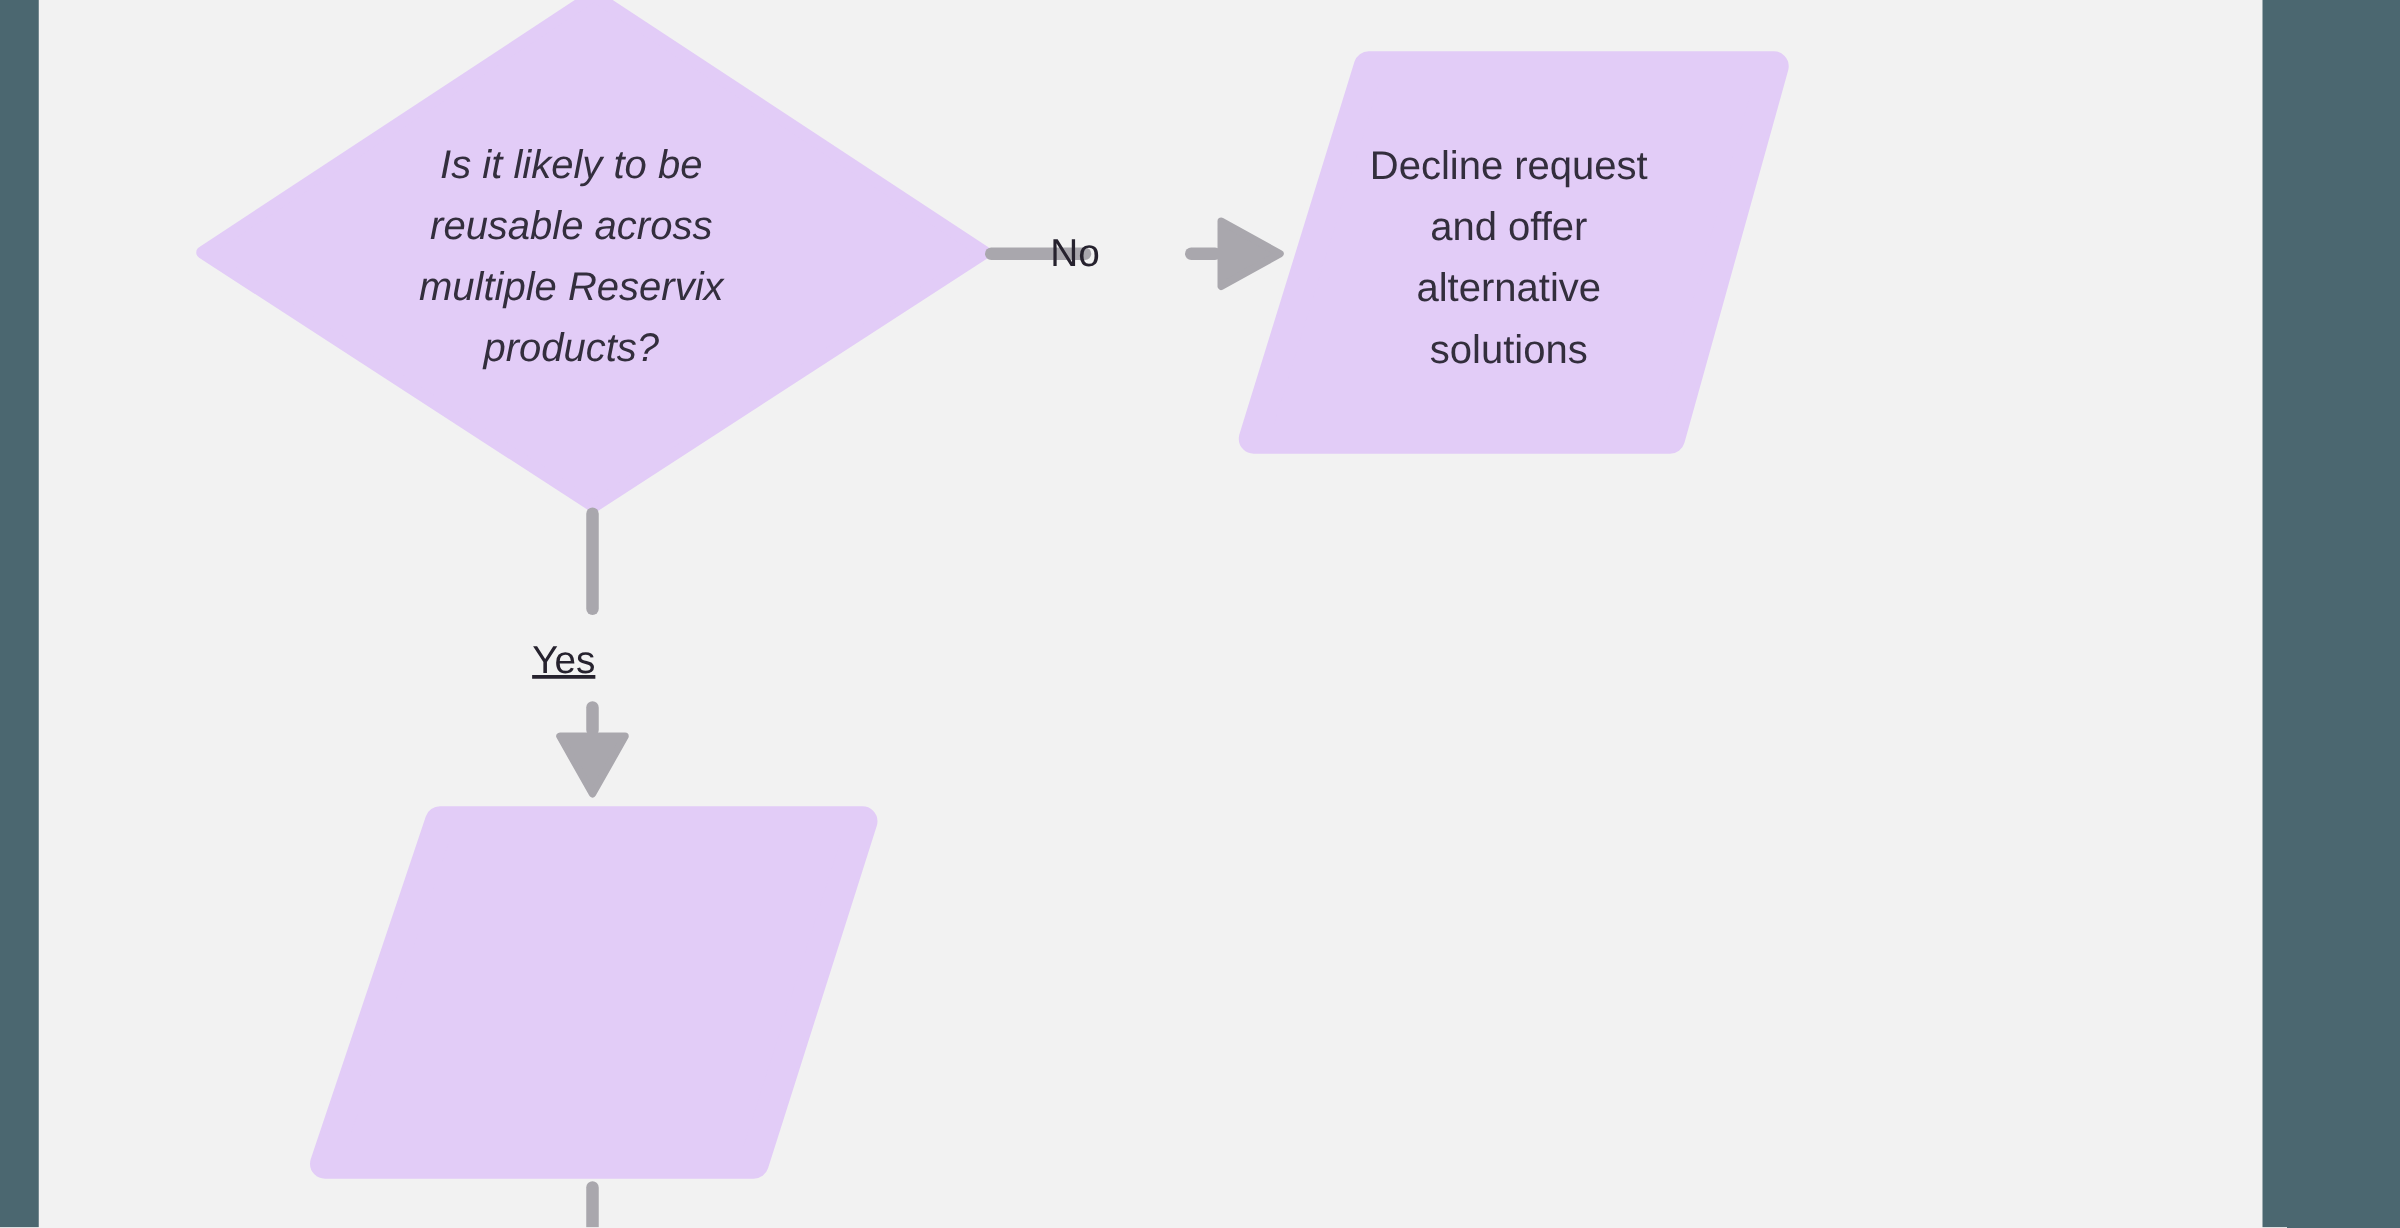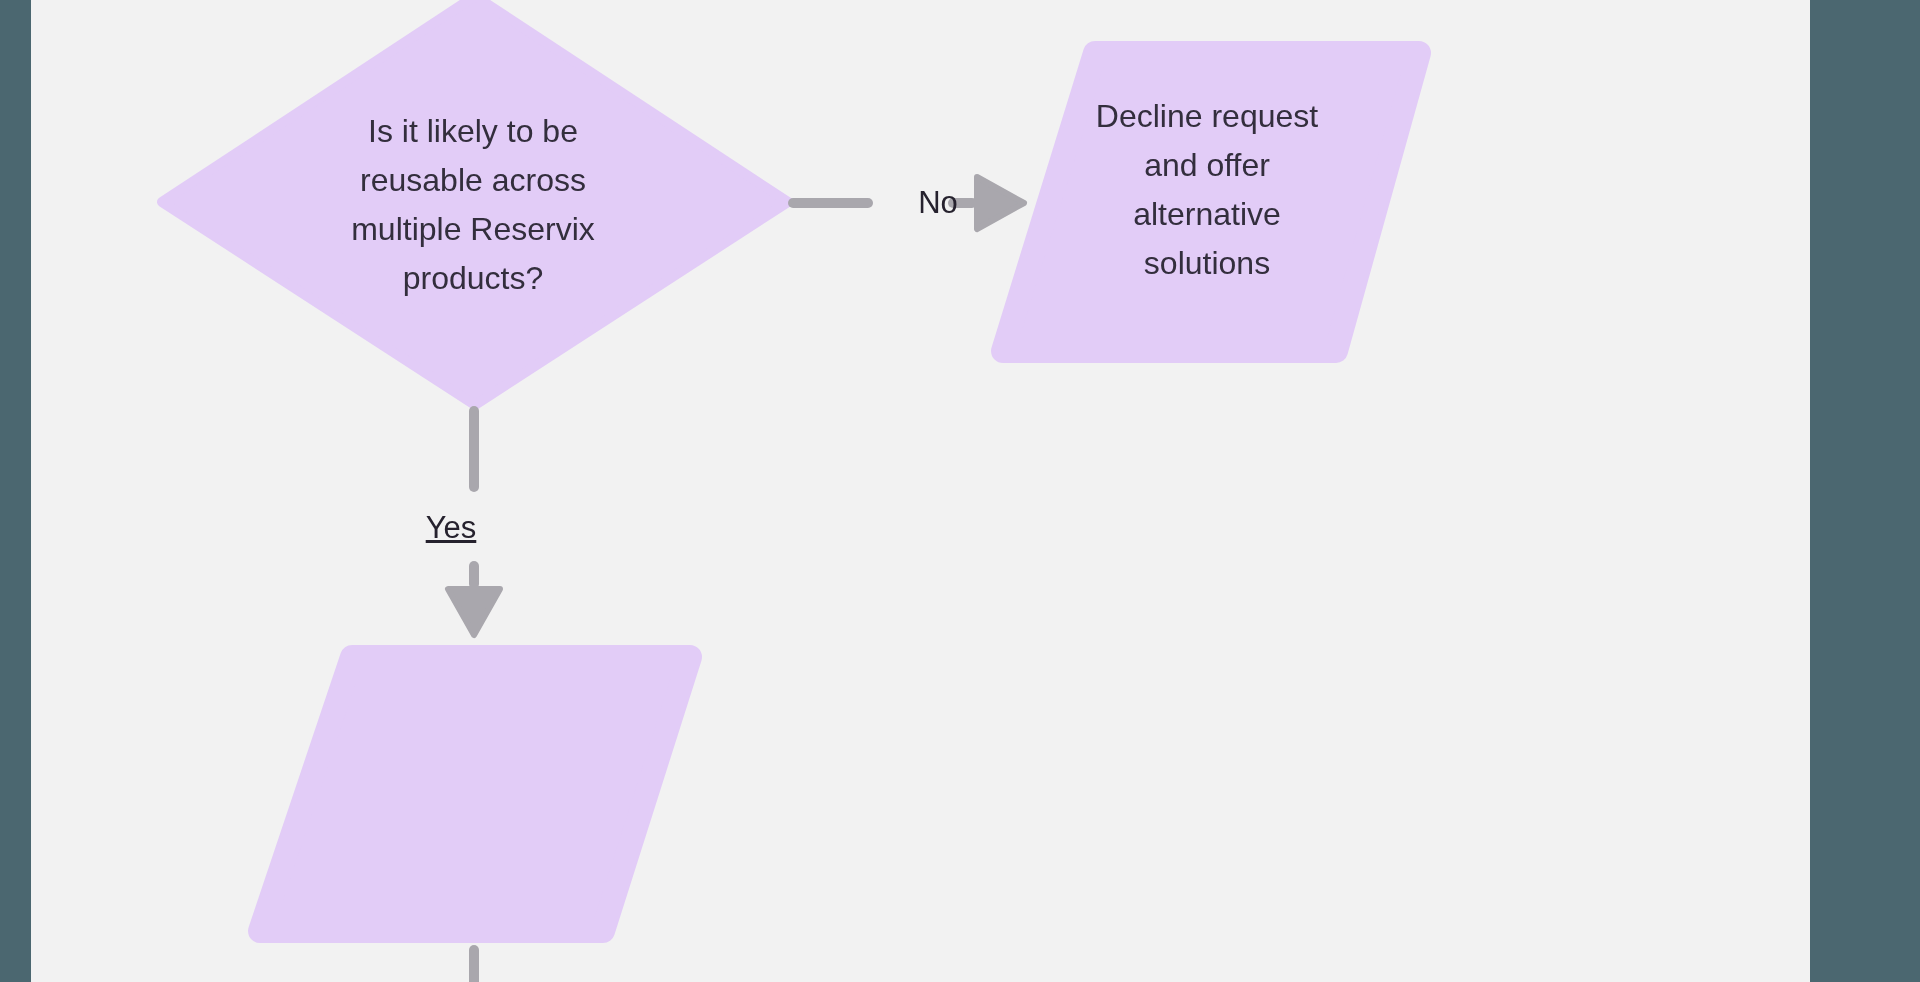--- a/index.html
+++ b/index.html
@@ -72,28 +72,28 @@
     <line x1="474" y1="566" x2="474" y2="584" stroke-width="10" stroke-linecap="round" stroke="#a9a7ad"></line>
     <polygon points="448,589 500,589 474,635" stroke-width="6" stroke-linejoin="round" fill="#a9a7ad"></polygon>
     <polygon points="448,589 500,589 474,635" fill="none" stroke-width="6" stroke-linejoin="round" stroke="#a9a7ad"></polygon>
 
     <polygon points="352,657 690,657 603,931 260,931" stroke-width="24" stroke-linejoin="round" fill="#e2ccf7"></polygon>
     <polygon points="352,657 690,657 603,931 260,931" fill="none" stroke-width="24" stroke-linejoin="round" stroke="#e2ccf7"></polygon>
 
     <line x1="474" y1="950" x2="474" y2="990" stroke-width="10" stroke-linecap="round" stroke="#a9a7ad"></line>
   </svg>
 
-  <div class="node-text" style="left:273px; top:107px; width:400px;">Is it likely to be
+  <div class="node-text" style="left:257px; top:107px; width:400px;font-style:italic;">Is it likely to be
 reusable across
 multiple Reservix
 products?</div>
 
-  <div class="node-text" style="left:1007px; top:92px; width:400px;">Decline request
+  <div class="node-text" style="left:1007px; top:108px; width:400px;">Decline request
 and offer
 alternative
 solutions</div>
 
 
-  <div class="edge-label" style="left:906px; top:187px; width:64px;">No</div>
+  <div class="edge-label" style="left:828px; top:187px; width:64px;">No</div>
 
   <div class="edge-label" style="left:419px; top:512px; width:64px;text-decoration:underline;">Yes</div>
 
 </div>
 
 </body></html>

